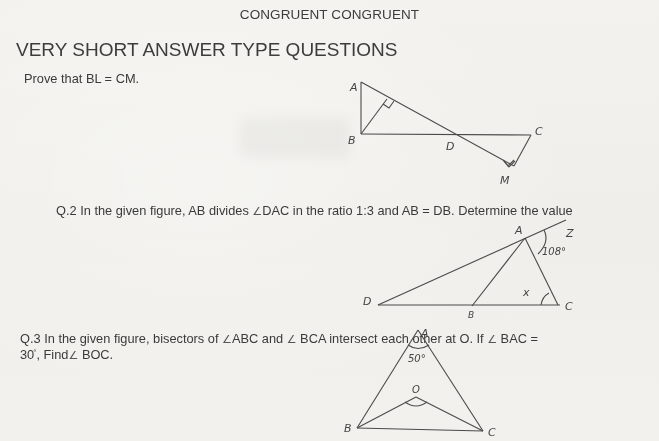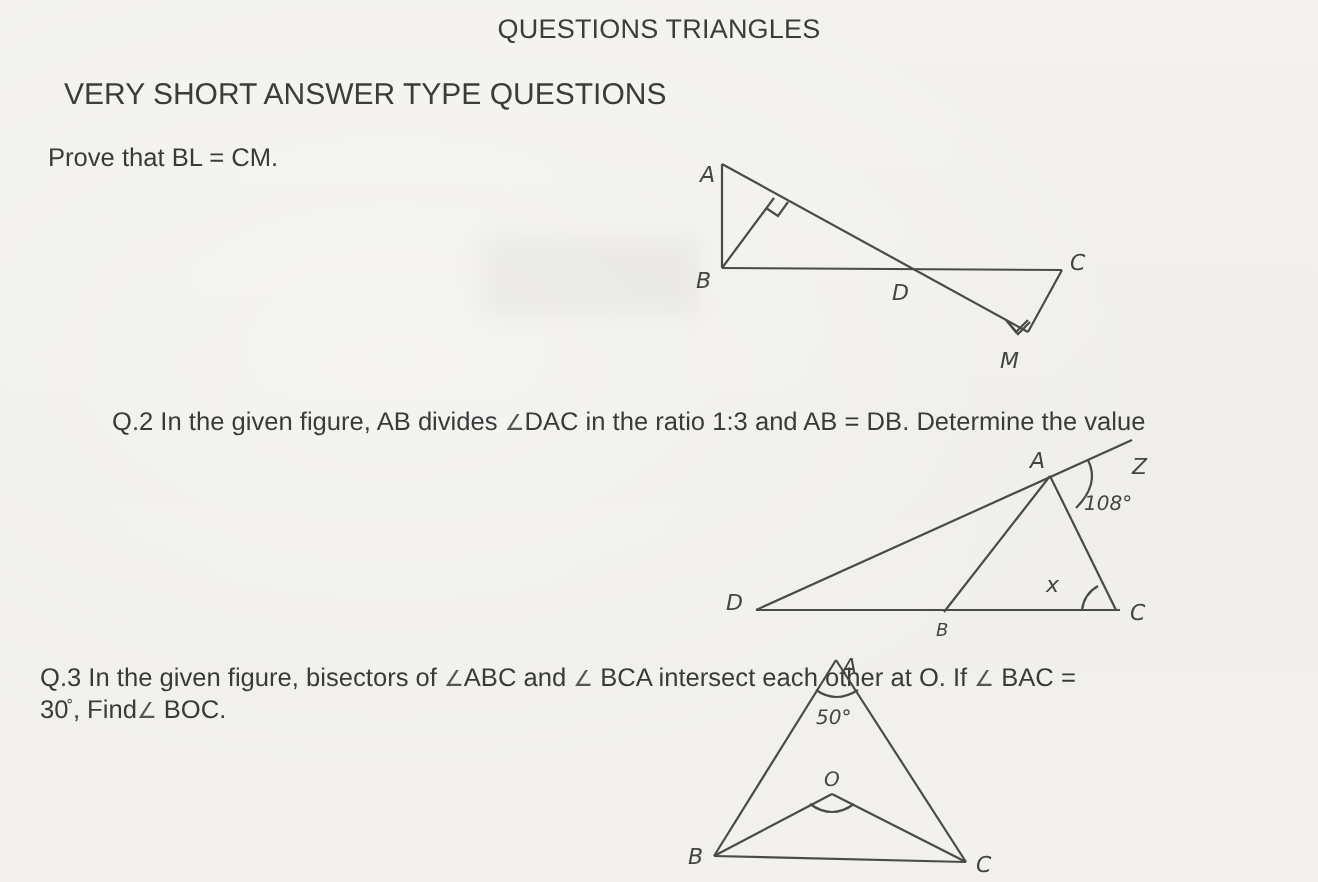--- a/index.html
+++ b/index.html
@@ -34,22 +34,22 @@
       position: absolute;
       left: 0; top: 7px;
       width: 659px;
       text-align: center;
       font-size: 13.5px;
       letter-spacing: 0.1px;
       color: #3c3c3c;
     }
     .section-heading {
       position: absolute;
-      left: 32px; top: 39px;
-      font-size: 15px;
+      left: 16px; top: 39px;
+      font-size: 19px;
       color: #3c3c3c;
     }
     .q {
       position: absolute;
       font-size: 12.8px;
       line-height: 15px;
       color: #3a3a3a;
     }
     .q1 { left: 20px; top: 71px; width: 600px; }
     .q1 .line2 { padding-left: 4px; }
@@ -68,21 +68,21 @@
       fill: #444;
       font-style: italic;
     }
   </style>
 </head>
 <body>
 
 <div class="paper"></div>
 <div class="smudge"></div>
 
-<div class="title">QUESTIONS TRIANGLES</div>
+<div class="title">CONGRUENT CONGRUENT</div>
 <div class="section-heading">VERY SHORT ANSWER TYPE QUESTIONS</div>
 
 <div class="q q1">
   <div class="line2">Prove that BL = CM.</div>
 </div>
 
 <div class="q q2">
   <div><span>Q.2 In the given figure, AB divides </span><span class="angle-sym">∠</span><span>DAC in the ratio 1:3 and AB = DB. Determine the value</span></div>
 </div>
 

